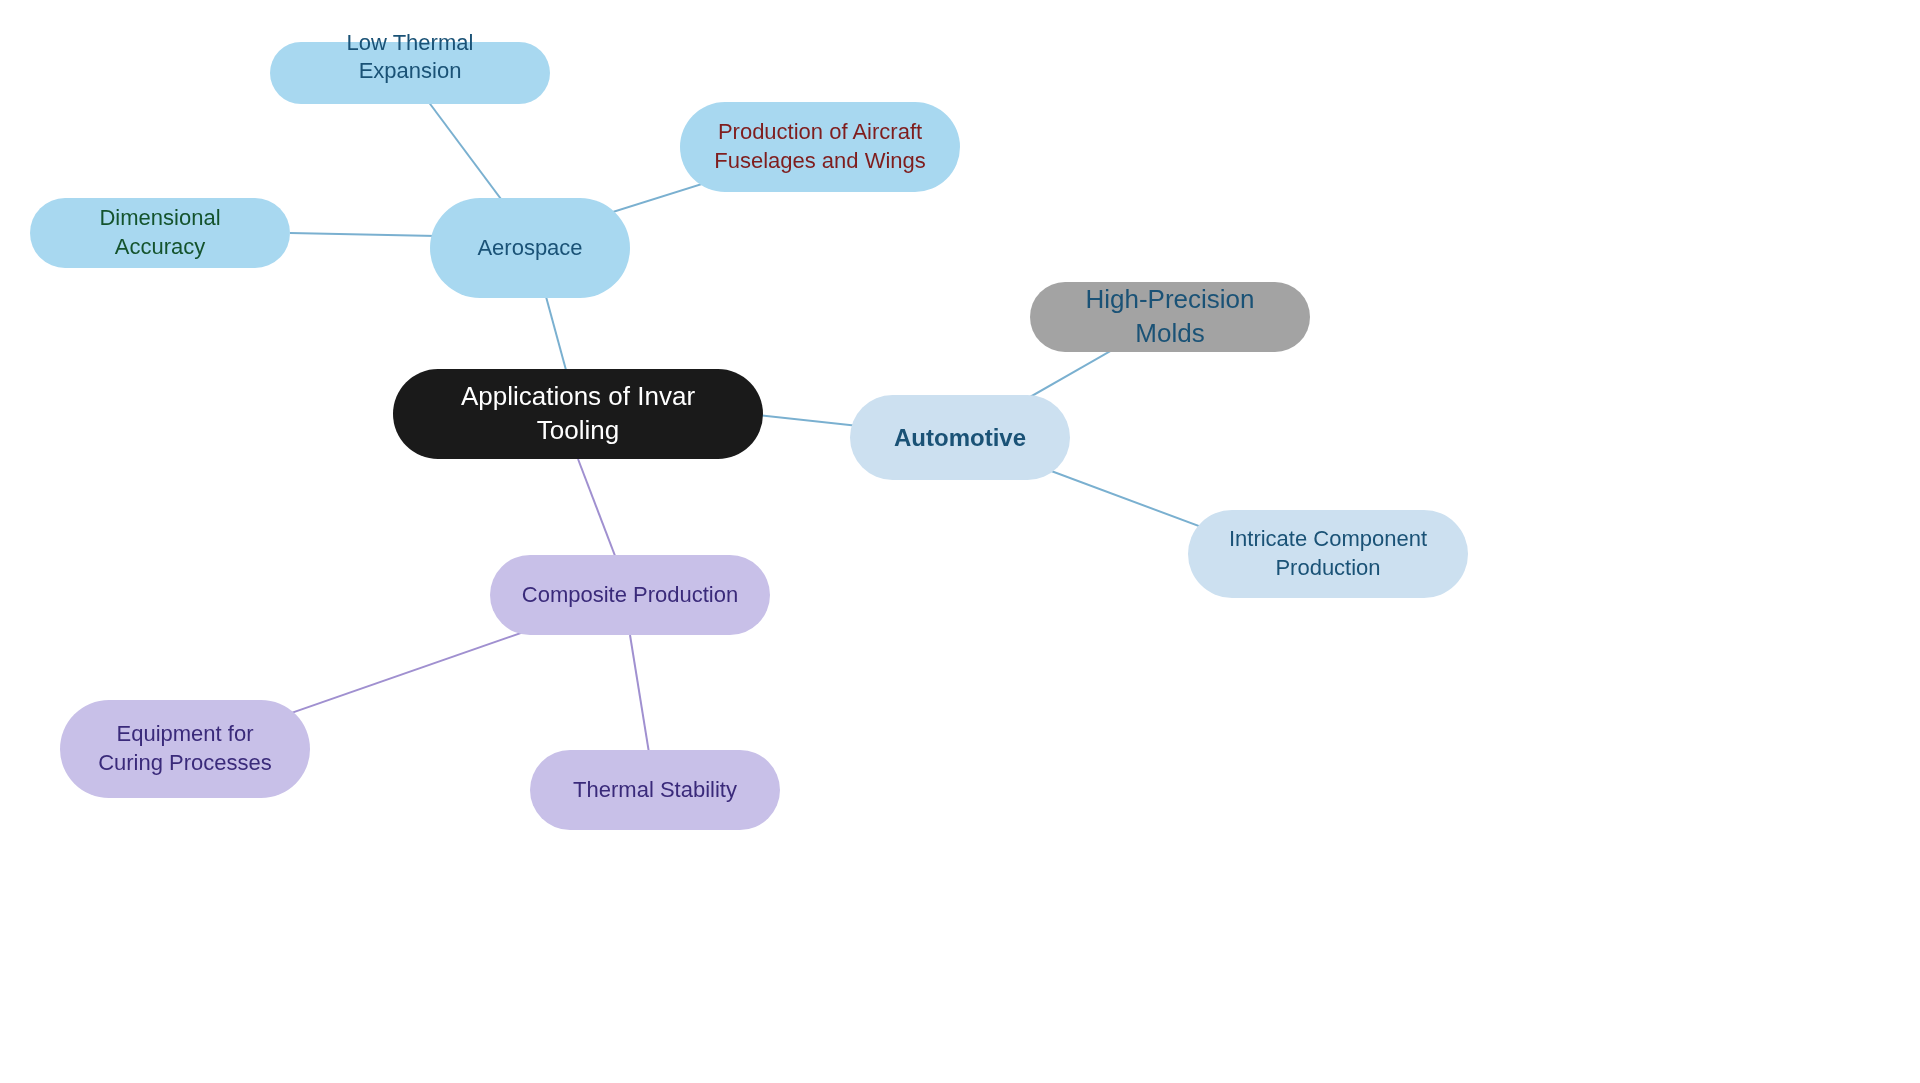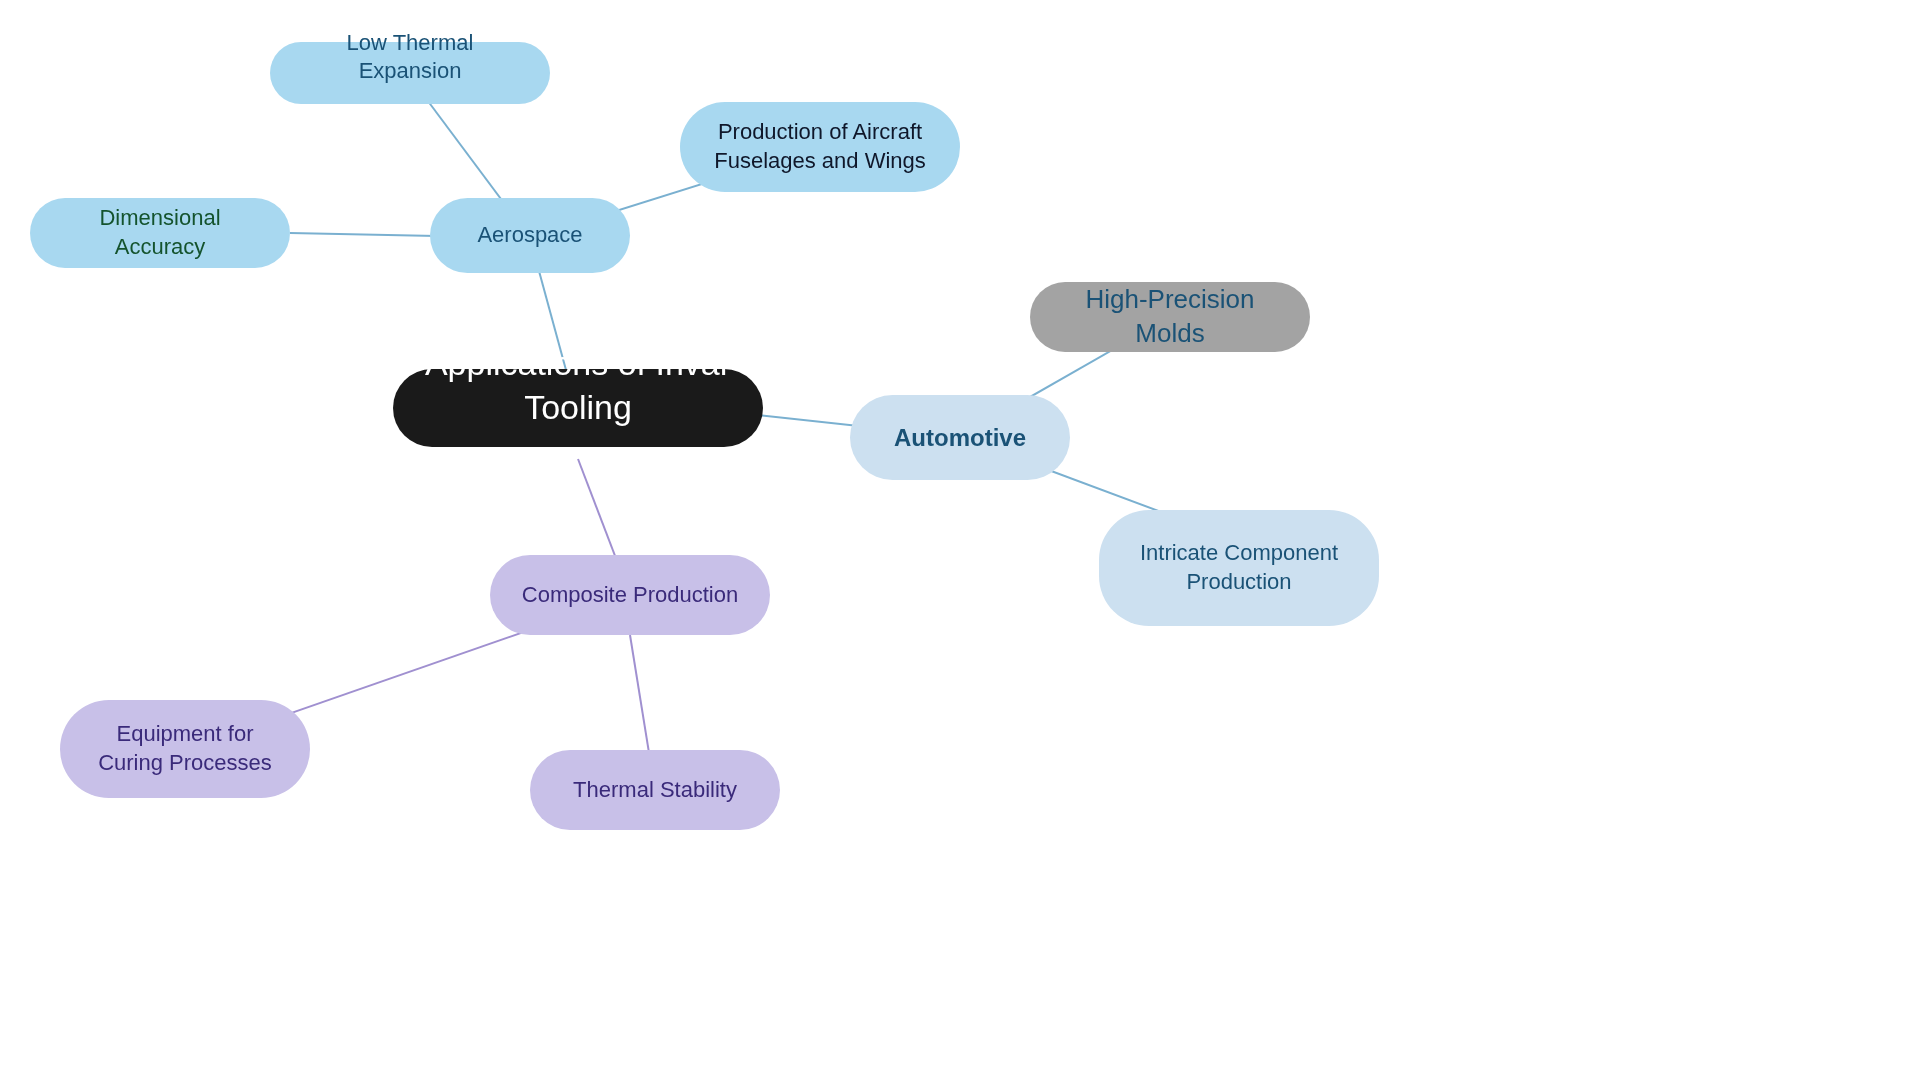--- a/index.html
+++ b/index.html
@@ -29,36 +29,35 @@
       justify-content: center;
       text-align: center;
       z-index: 1;
       padding: 18px 28px;
       line-height: 1.3;
     }
 
     .node-center {
       background: #1a1a1a;
       color: #ffffff;
-      font-size: 34px;
+      font-size: 26px;
       font-weight: 500;
       width: 370px;
-      height: 78px;
+      height: 90px;
       left: 393px;
       top: 369px;
-      align-items: flex-end;
     }
 
     .node-aerospace {
       background: #a8d8f0;
       color: #1a5276;
       font-size: 22px;
       font-weight: 500;
       width: 200px;
-      height: 75px;
+      height: 100px;
       left: 430px;
       top: 198px;
     }
 
     .node-low-thermal {
       background: #a8d8f0;
       color: #1a5276;
       font-size: 22px;
       font-weight: 500;
       width: 280px;
@@ -74,21 +73,21 @@
       font-size: 22px;
       font-weight: 500;
       width: 260px;
       height: 70px;
       left: 30px;
       top: 198px;
     }
 
     .node-aircraft {
       background: #a8d8f0;
-      color: #0f172a;
+      color: #7f1d1d;
       font-size: 22px;
       font-weight: 500;
       width: 280px;
       height: 90px;
       left: 680px;
       top: 102px;
     }
 
     .node-automotive {
       background: #cce0f0;
@@ -111,22 +110,22 @@
       left: 1030px;
       top: 282px;
     }
 
     .node-intricate {
       background: #cce0f0;
       color: #1a5276;
       font-size: 22px;
       font-weight: 500;
       width: 280px;
-      height: 116px;
-      left: 1099px;
+      height: 88px;
+      left: 1188px;
       top: 510px;
     }
 
     .node-composite {
       background: #c8c0e8;
       color: #3a2a7a;
       font-size: 22px;
       font-weight: 500;
       width: 280px;
       height: 80px;

